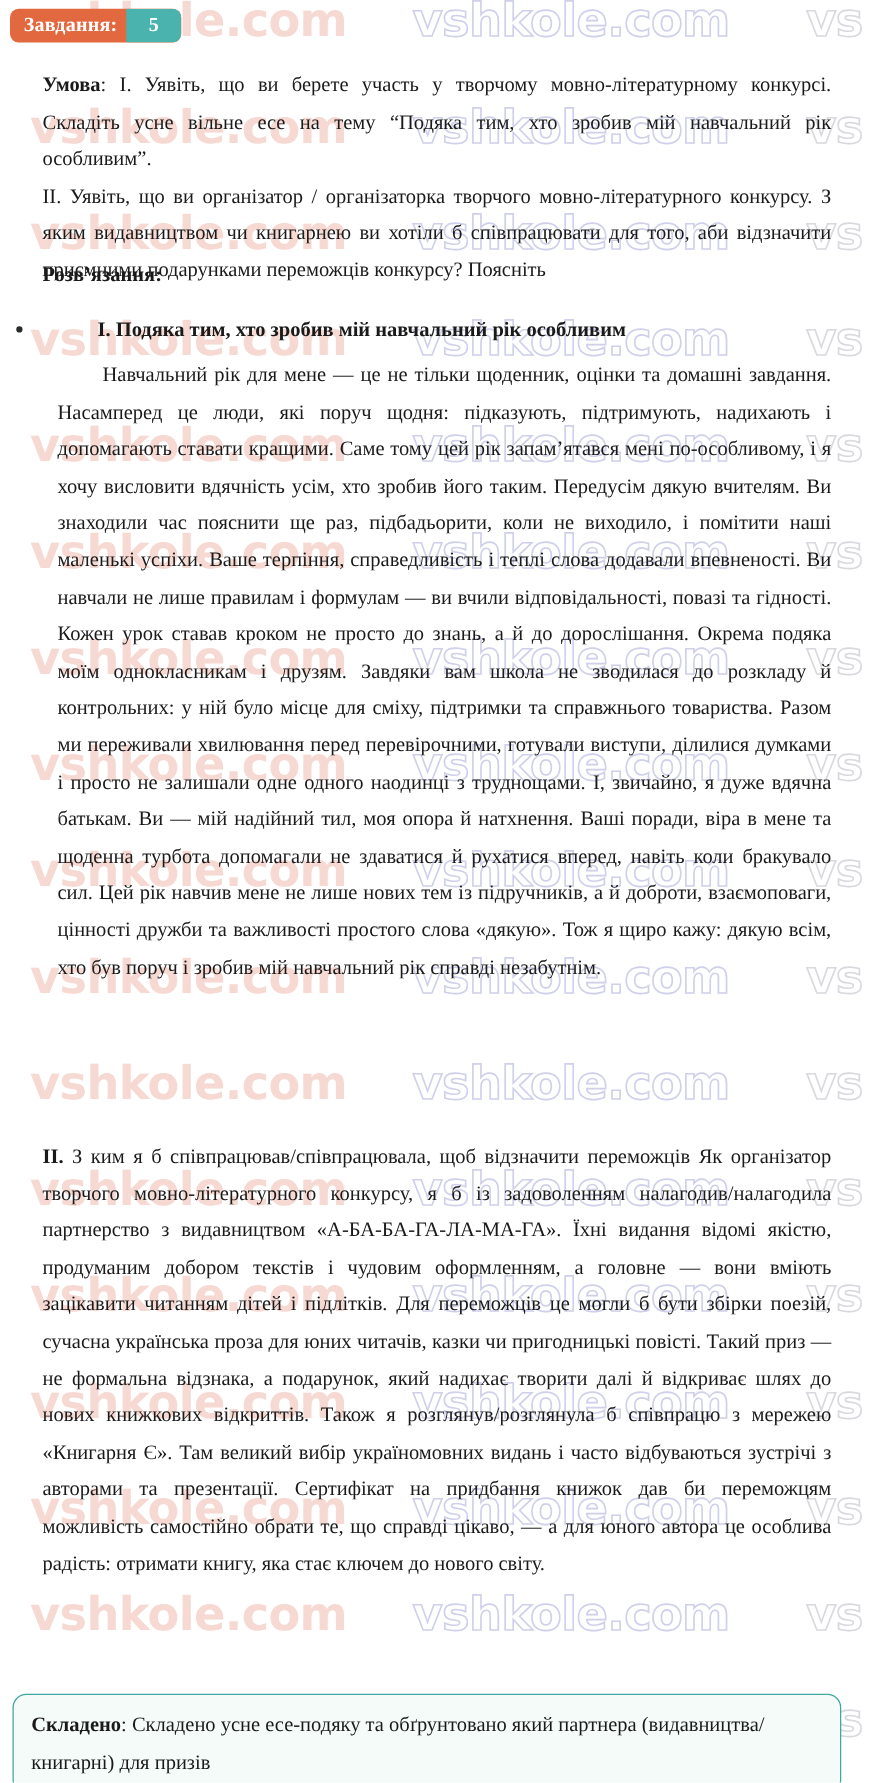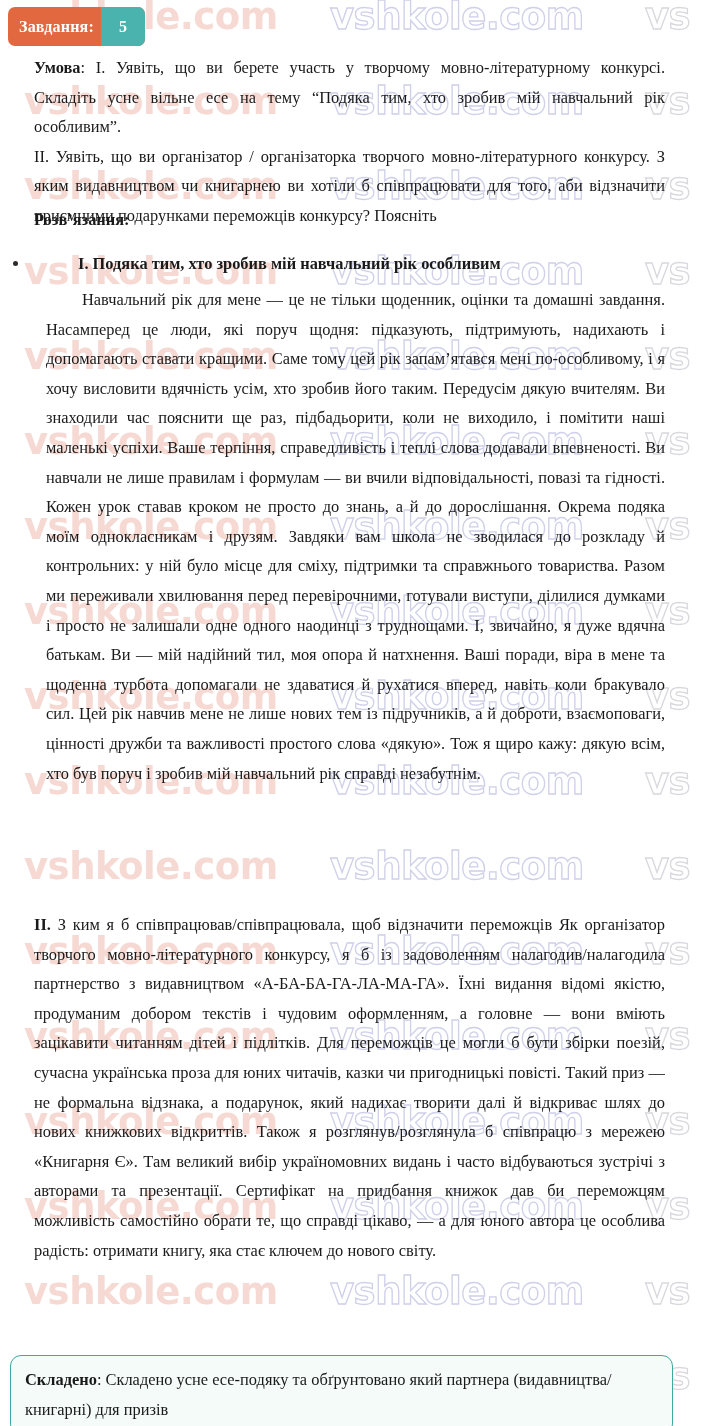--- a/index.html
+++ b/index.html
@@ -67,21 +67,21 @@
     padding: 0;
   }
 
   
   #task-badge-wrap {
     position: absolute;
     top: 7px;
     left: 8px;
     display: flex;
     align-items: stretch;
-    height: 39px;
+    height: 27px;
     border-radius: 7px;
     overflow: hidden;
     background: #e2693f;
     box-shadow: 0 0 0 0 rgba(0,0,0,0);
   }
   #task-badge-label {
     display: flex;
     align-items: center;
     padding: 0 7px 0 11px;
     color: #ffffff;

